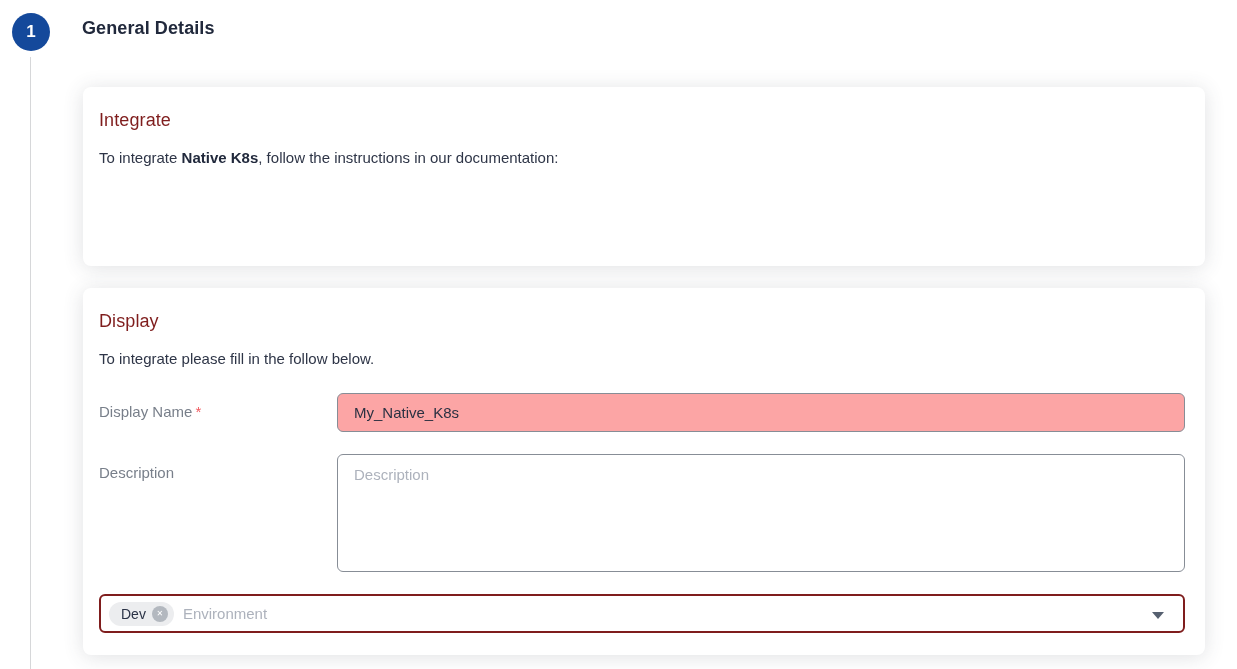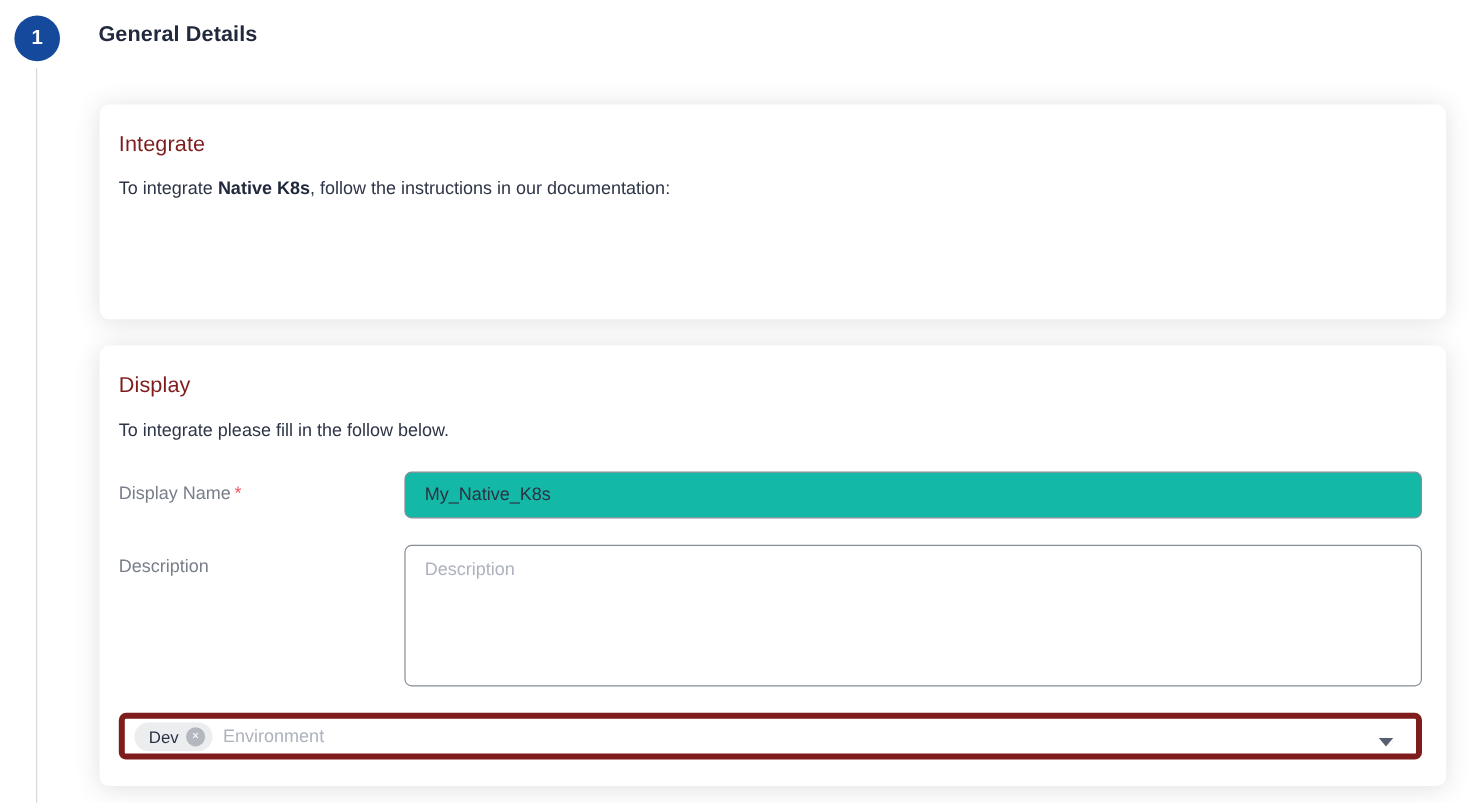--- a/index.html
+++ b/index.html
@@ -67,34 +67,34 @@
     flex:0 0 238px; width:238px;
     font-size:15px; color:#787f8a;
     padding-top:9px; line-height:20px;
   }
   .req { color:#f05a5f; margin-left:3px; }
 
   .text-input {
     flex:1; height:39px;
     border:1px solid #878d96; border-radius:6px;
     padding:0 16px; font-size:15px; color:#2b3142;
-    font-family:inherit; background:#14b8a6; outline:none;
+    font-family:inherit; background:#fca5a5; outline:none;
   }
   .textarea {
     flex:1; height:118px;
     border:1px solid #878d96; border-radius:6px;
     padding:10px 16px; font-size:15px; color:#2b3142;
     font-family:inherit; background:#fff; outline:none; resize:none;
     line-height:20px;
   }
   .text-input::placeholder, .textarea::placeholder { color:#adb2bc; opacity:1; }
 
   .select-box {
     flex:1; height:39px; position:relative;
-    border:5px solid #7f1d1d; border-radius:6px;
+    border:2px solid #7f1d1d; border-radius:6px;
     display:flex; align-items:center;
     padding:0 40px 0 8px; background:#fff; cursor:pointer;
   }
   .chip {
     display:inline-flex; align-items:center;
     background:#eceDEF; background:#ecedef;
     border-radius:13px;
     padding:4px 6px 4px 12px;
     font-size:14px; color:#2a3246; font-weight:400;
     margin-right:9px; white-space:nowrap;

